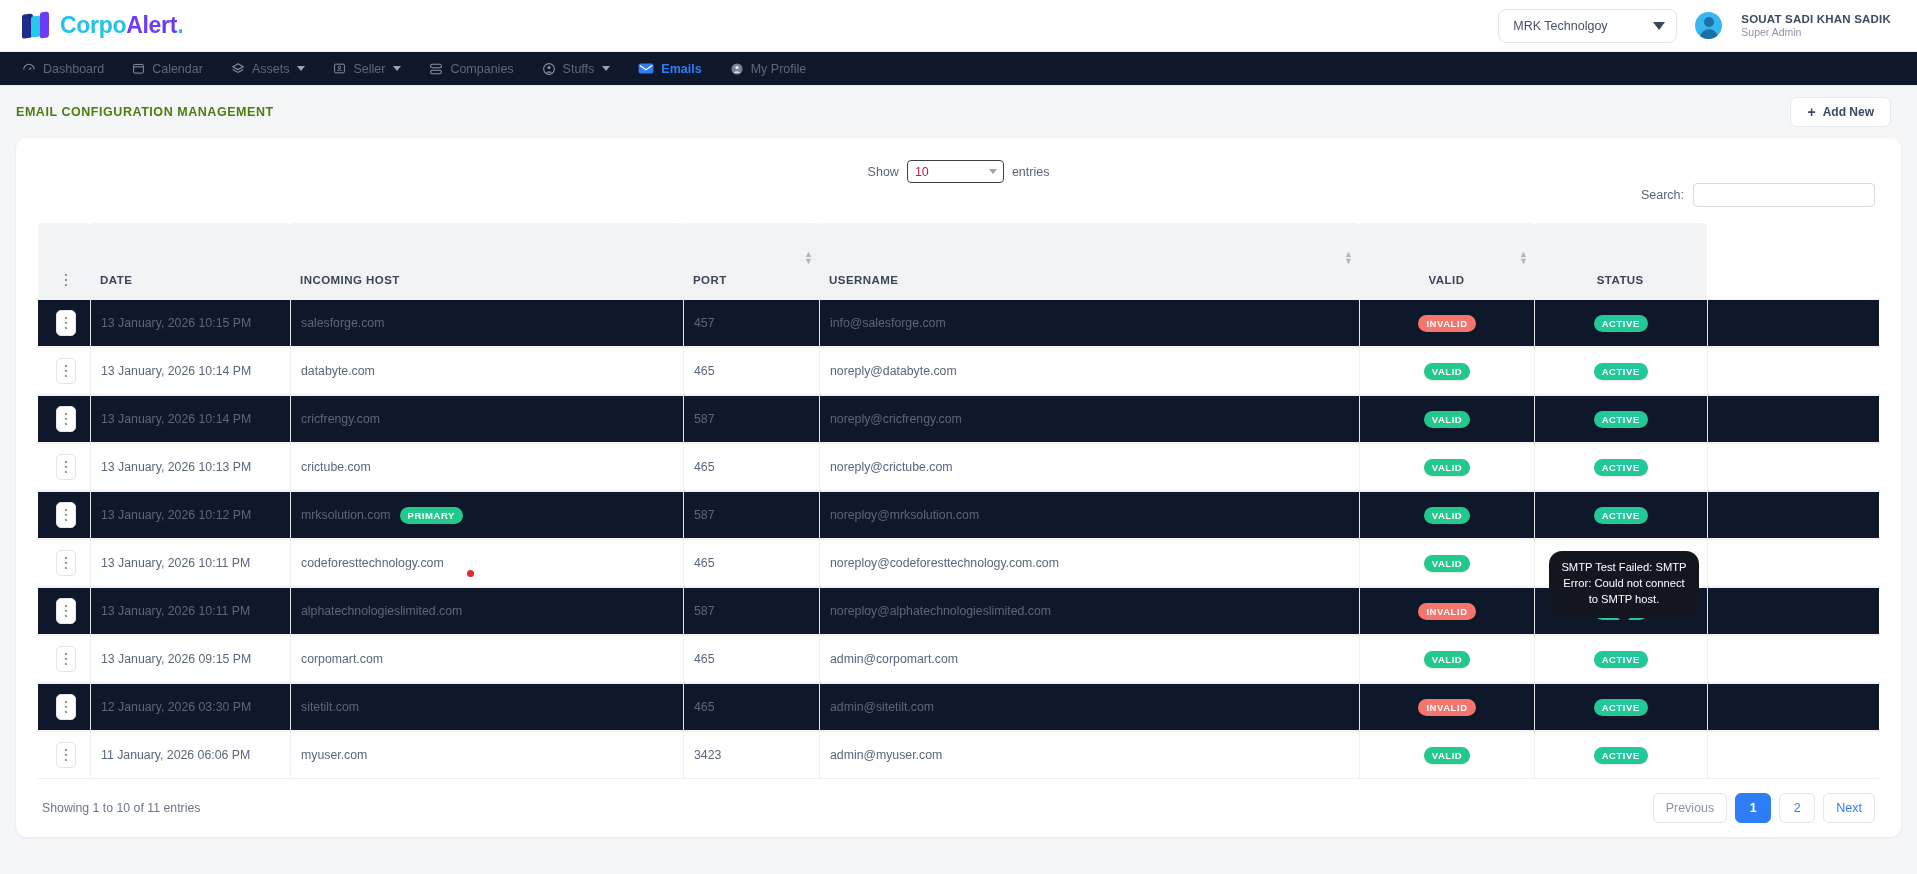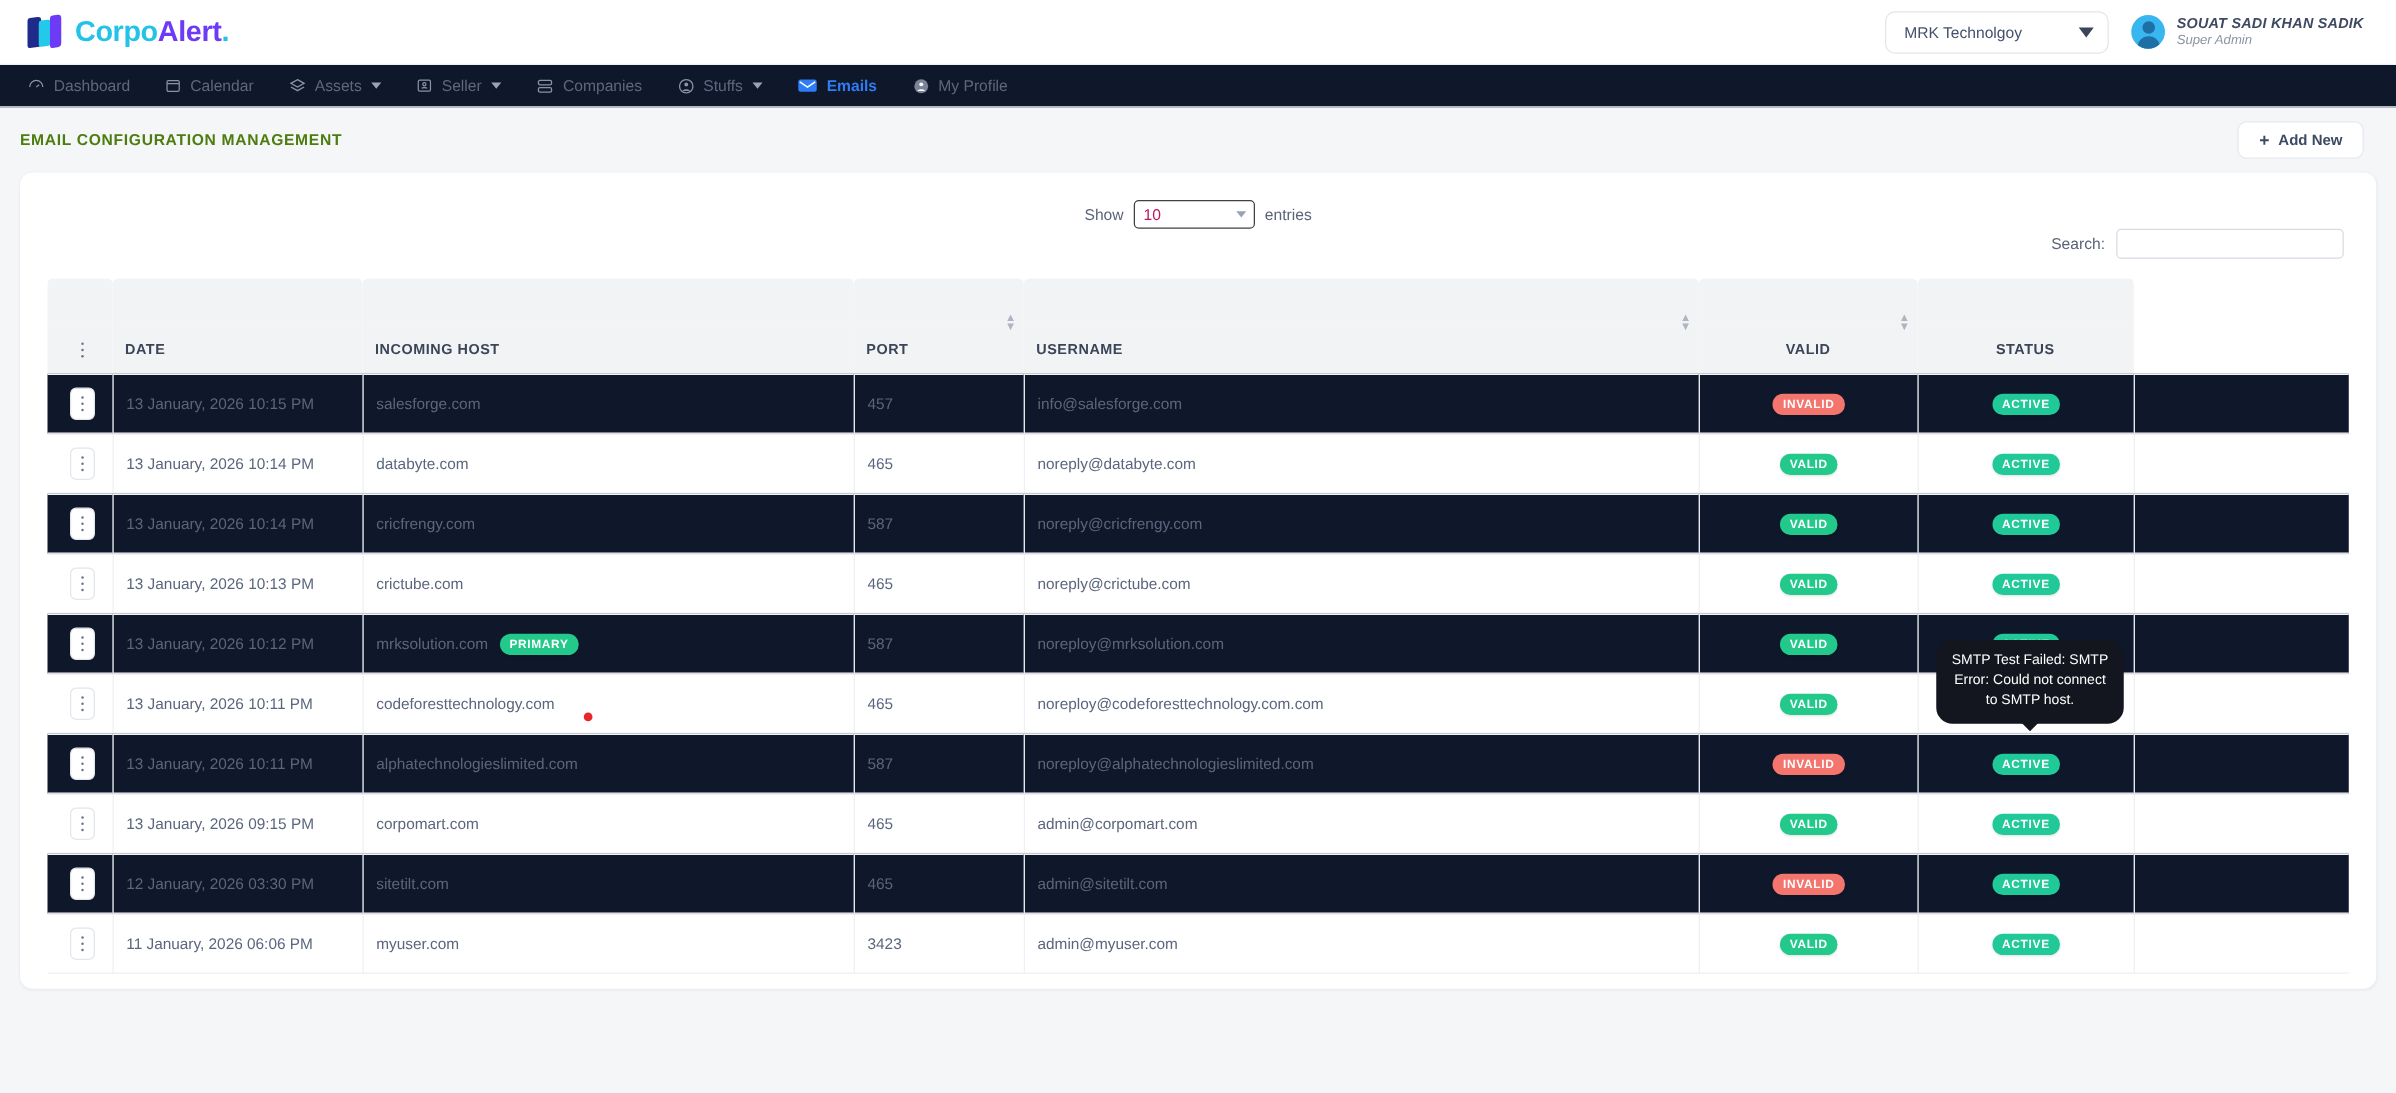--- a/index.html
+++ b/index.html
@@ -32,21 +32,21 @@
   .brand-text .c2 { color: #6d3bf5; }
   .brand-text .c3 { color: #22c3e6; }
 
   .tb-right { margin-left: auto; display: flex; align-items: center; gap: 18px; }
   .company-select {
     width: 179px; height: 34px; border: 1px solid #e2e5ea; border-radius: 8px;
     background: #fff; display: flex; align-items: center; justify-content: space-between;
     padding: 0 11px 0 14px; font-size: 12.5px; color: #44506b; cursor: pointer;
   }
   .caret { width: 0; height: 0; border-left: 6px solid transparent; border-right: 6px solid transparent; border-top: 8px solid #3a4559; }
-  .userbox { display: flex; align-items: flex-end; gap: 9px; font-style: italic; }
+  .userbox { display: flex; align-items: flex-end; gap: 19px; }
   .avatar {
     width: 27px; height: 27px; border-radius: 50%;
     background: #38b6f0; position: relative; overflow: hidden; flex: 0 0 auto;
   }
   .avatar::before { content:""; position:absolute; width:10px; height:10px; border-radius:50%; background:#1d6fa5; left:8.5px; top:5px; }
   .avatar::after { content:""; position:absolute; width:18px; height:11px; border-radius:9px 9px 0 0; background:#1d6fa5; left:4.5px; top:17px; }
   .uname { font-size: 11.5px; font-weight: 700; color: #3e4a60; letter-spacing: .2px; line-height: 1.25; }
   .urole { font-size: 10.5px; color: #8b94a6; line-height: 1.25; }
 
   
@@ -639,16 +639,25 @@
               <span class="badge-cell">
                 <span class="badge active">ACTIVE</span>
               </span>
             </td>
             <td class="sep"></td>
           </tr>
         </tbody>
     </table>
   </div>
 
-
-  <div class="tooltip" id="tt" style="left: 1533px; top: 374px; border-radius: 13px;">SMTP Test Failed: SMTP Error: Could not connect to SMTP host.</div>
+  <div class="foot">
+    <div class="foot-info">Showing 1 to 10 of 11 entries</div>
+    <div class="pager">
+      <div class="pg muted">Previous</div>
+      <div class="pg active">1</div>
+      <div class="pg">2</div>
+      <div class="pg">Next</div>
+    </div>
+  </div>
+
+  <div class="tooltip" id="tt" style="left: 1533px; top: 413px; border-radius: 13px;">SMTP Test Failed: SMTP Error: Could not connect to SMTP host.</div>
   <div class="cursor-dot" id="cdot" style="left: 451px; top: 432px;"></div>
 </div>
 
 </body></html>

